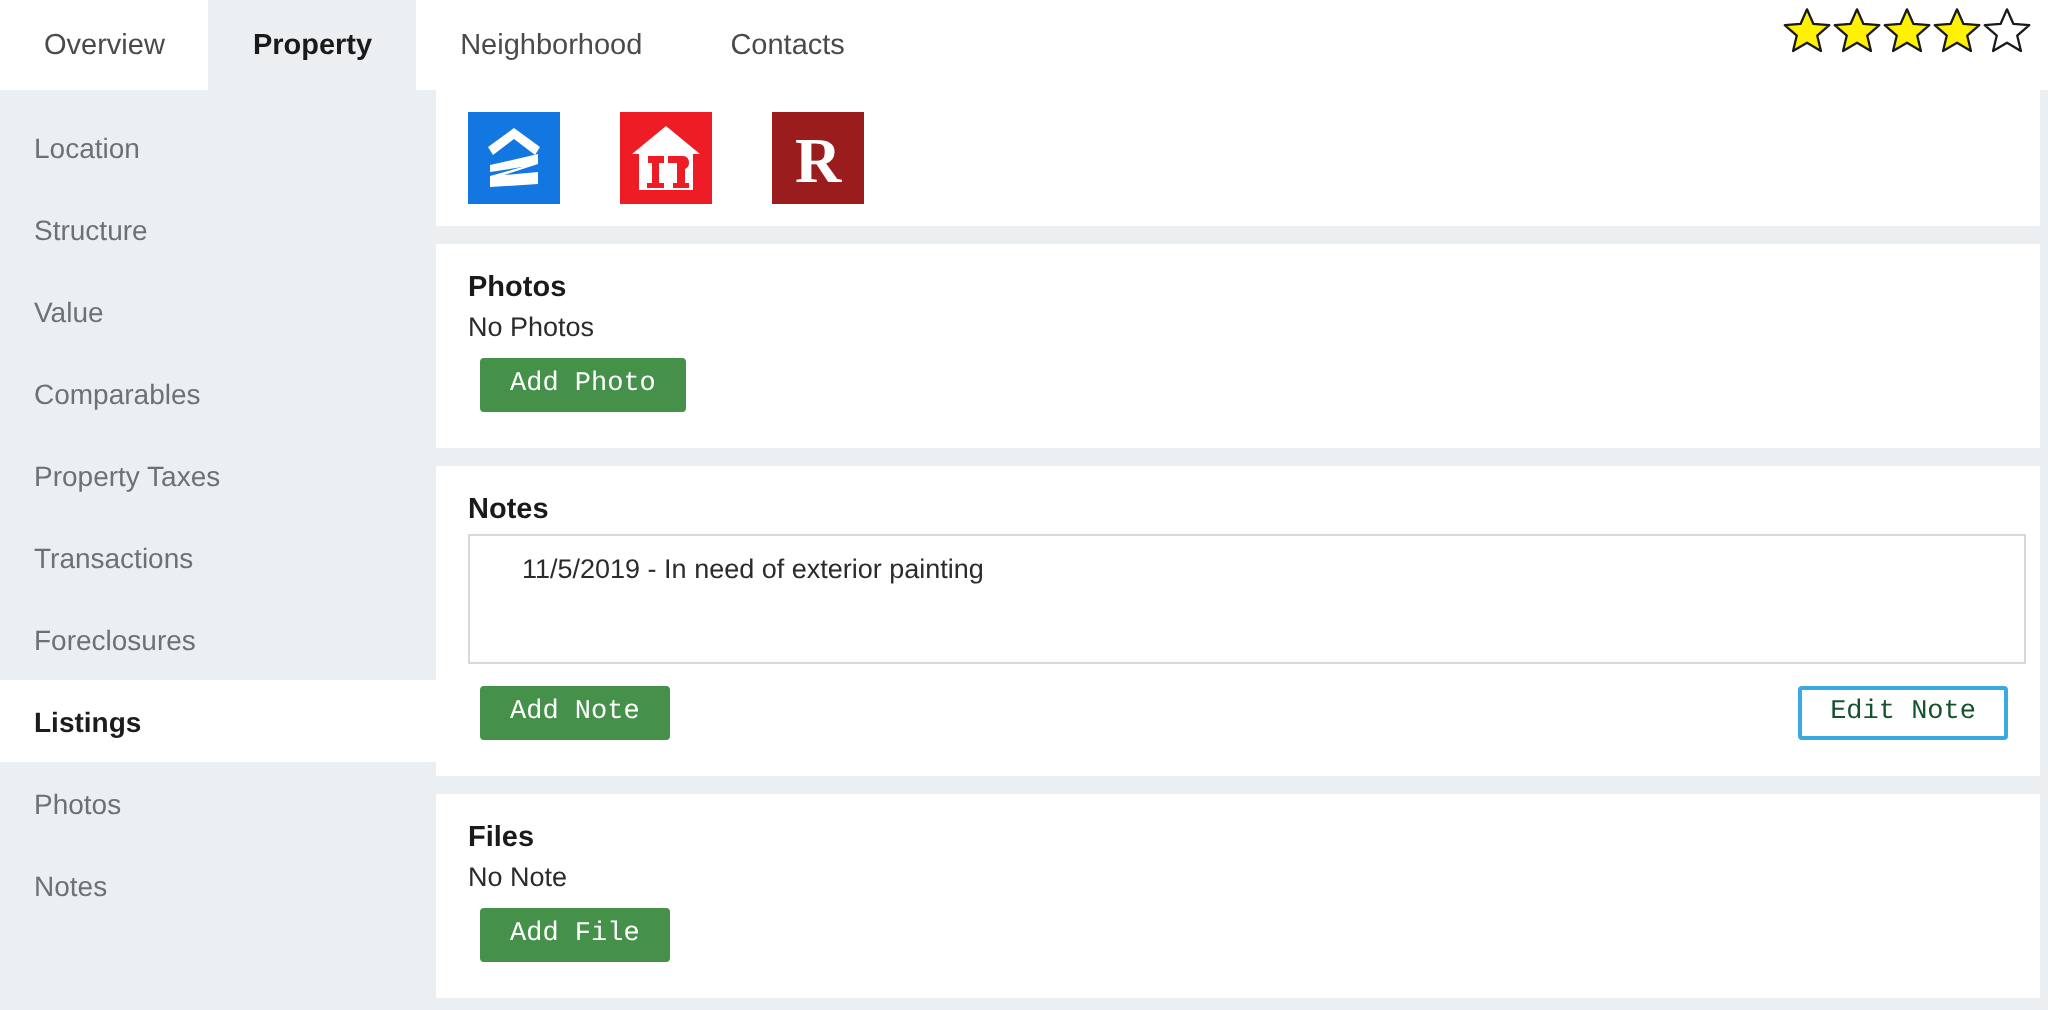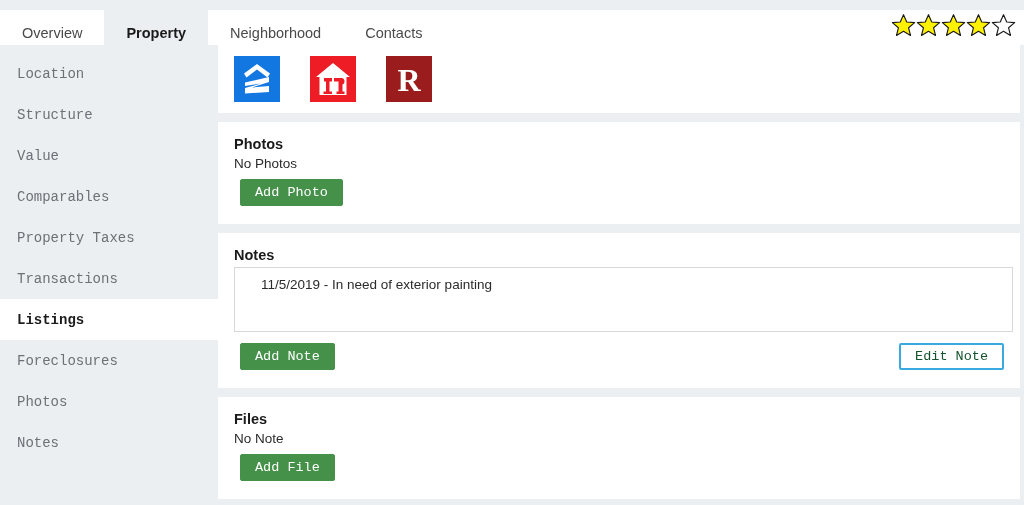--- a/index.html
+++ b/index.html
@@ -20,21 +20,21 @@
   .app {
     position: relative;
     width: 1024px;
     height: 505px;
     background: #eceff1;
   }
 
   
   .topbar {
     position: absolute;
-    left: 0; top: 10px;
+    left: 0; top: 0;
     width: 1024px;
     height: 45px;
     background: #ffffff;
     display: flex;
     align-items: stretch;
   }
 
   .tabs {
     display: flex;
     align-items: stretch;
@@ -77,21 +77,20 @@
   }
 
   
   .sidebar {
     position: absolute;
     left: 0; top: 45px;
     width: 218px;
     height: 460px;
     background: #eceff1;
     padding-top: 8px;
-    font-family: Liberation Mono, monospace;
   }
 
   .side-item {
     height: 41px;
     display: flex;
     align-items: center;
     padding-left: 17px;
     font-size: 14px;
     color: #6b7177;
     cursor: pointer;
@@ -260,25 +259,25 @@
     </div>
     <div class="side-item">
       <span>Comparables</span>
     </div>
     <div class="side-item">
       <span>Property Taxes</span>
     </div>
     <div class="side-item">
       <span>Transactions</span>
     </div>
+    <div class="side-item">
+      <span>Foreclosures</span>
+    </div>
     <div class="side-item active">
       <span>Listings</span>
-    </div>
-    <div class="side-item">
-      <span>Foreclosures</span>
     </div>
     <div class="side-item">
       <span>Photos</span>
     </div>
     <div class="side-item">
       <span>Notes</span>
     </div>
   </div>
 
   <div class="main">

